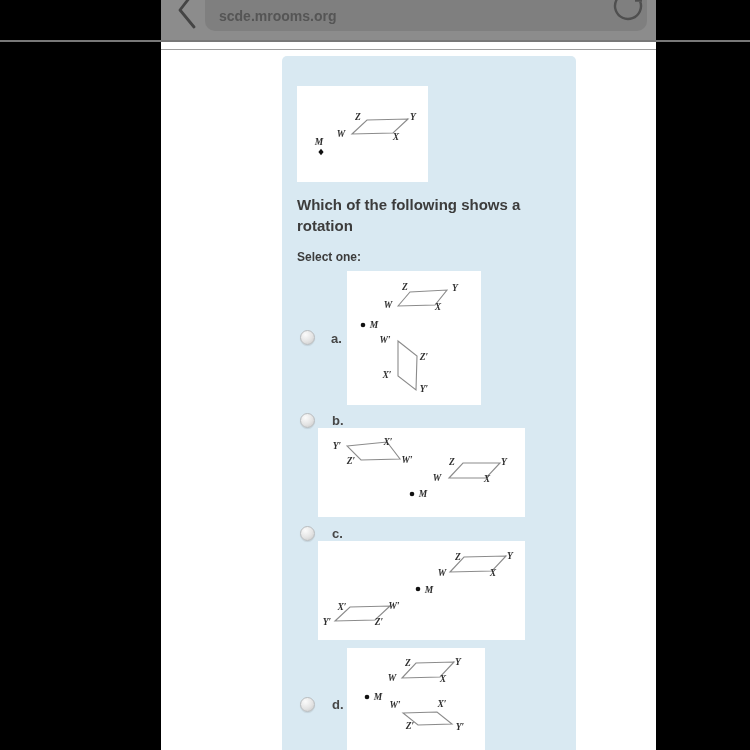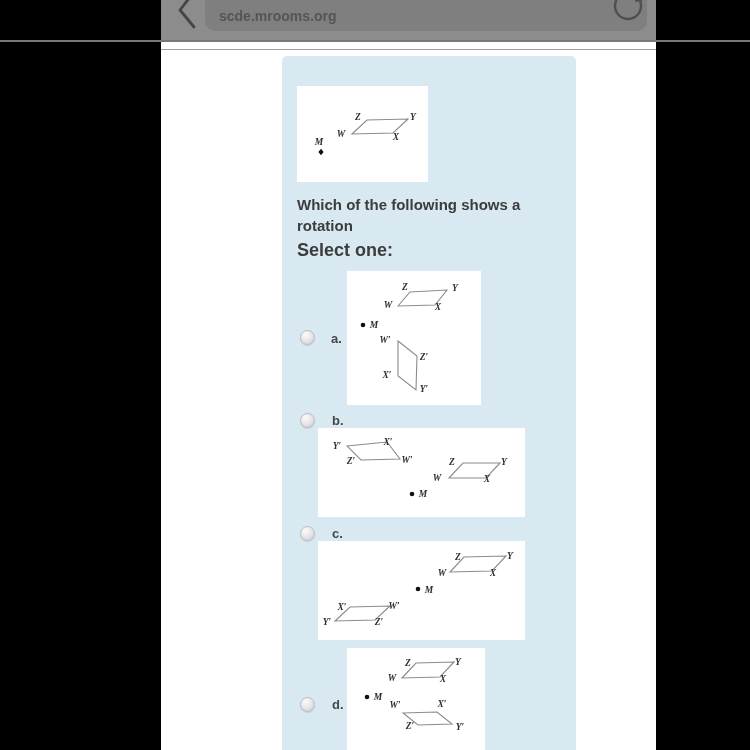--- a/index.html
+++ b/index.html
@@ -15,21 +15,21 @@
   .chev{position:absolute;left:14px;top:-14px;}
   .reload{position:absolute;right:11px;top:-12px;}
   
   .line-full{position:absolute;left:0;top:40px;width:750px;height:2px;background:#787878;}
   .line-content{position:absolute;left:161px;top:49px;width:495px;height:1px;background:#9e9e9e;}
   
   .panel{position:absolute;left:282px;top:56px;width:294px;height:694px;
          background:#d9e9f2;border-radius:5px 5px 0 0;}
   .figbox{position:absolute;background:#ffffff;}
   .qtext{position:absolute;left:297px;top:194px;width:265px;font-size:15px;line-height:21px;color:#3c3c3c;}
-  .selectone{position:absolute;left:297px;top:240px;font-size:18px;color:#3c3c3c;}
+  .selectone{position:absolute;left:297px;top:250px;font-size:12px;color:#3c3c3c;}
   .radio{position:absolute;width:15px;height:15px;border-radius:50%;
          background:radial-gradient(circle at 35% 28%,#fbfbfb,#e4e4e4 55%,#c6c6c6 100%);
          border:1px solid #b9bcbe;box-sizing:border-box;box-shadow:0 1px 1px rgba(0,0,0,0.10);}
   .letter{position:absolute;font-size:13px;color:#474747;}
   .figbox svg{position:absolute;left:0;top:0;}
   i{font-style:italic;}
 </style>
 </head>
 <body>
 

